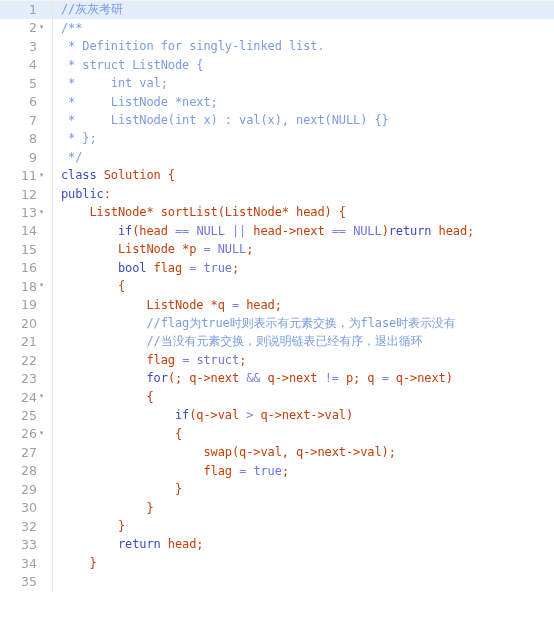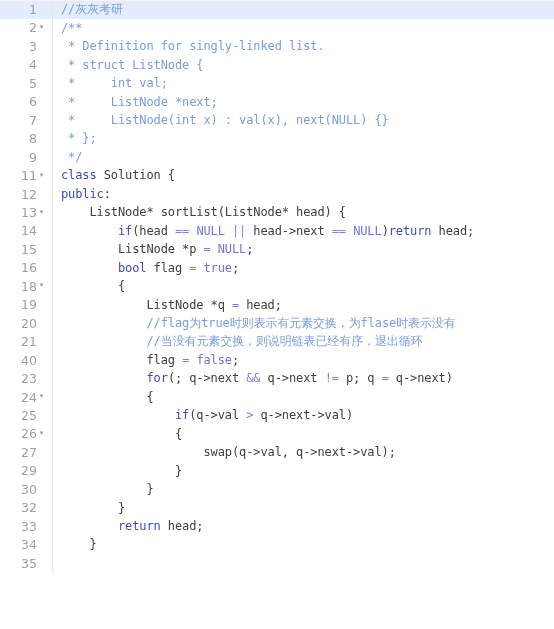--- a/index.html
+++ b/index.html
@@ -76,21 +76,21 @@
     font-size: 12px;
     line-height: 17.9px;
     white-space: pre;
     background: #ffffff;
     color: #333333;
     letter-spacing: -0.1px;
   }
   
   .t-cmt    { color: #7a9de0; }
   .t-kw     { color: #3b4bbf; text-align: right; }
-  .t-plain  { color: #404040; }
+  .t-plain  { color: #c2410c; }
   .t-op     { color: #7b80e8; }
   .t-const  { color: #6f74e0; text-align: center; }
 </style>
 </head>
 <body>
 
 <div id="editor">
   <table class="code-table">
     <tbody id="code-body">
         <tr class="code-row highlight">
@@ -163,42 +163,46 @@
         </tr>
         <tr class="code-row">
           <td class="gutter-cell"><span class="gutter-inner"><span class="lnum">20</span><span class="fold empty">▾</span></span></td>
           <td class="code-cell"><span class="t-plain">            </span><span class="t-cmt">//flag为true时则表示有元素交换，为flase时表示没有</span></td>
         </tr>
         <tr class="code-row">
           <td class="gutter-cell"><span class="gutter-inner"><span class="lnum">21</span><span class="fold empty">▾</span></span></td>
           <td class="code-cell"><span class="t-plain">            </span><span class="t-cmt">//当没有元素交换，则说明链表已经有序，退出循环</span></td>
         </tr>
         <tr class="code-row">
-          <td class="gutter-cell"><span class="gutter-inner"><span class="lnum">40</span><span class="fold empty">▾</span></span></td>
-          <td class="code-cell"><span class="t-plain">            flag </span><span class="t-op">=</span><span class="t-plain"> </span><span class="t-const">false</span><span class="t-plain">;</span></td>
+          <td class="gutter-cell"><span class="gutter-inner"><span class="lnum">22</span><span class="fold empty">▾</span></span></td>
+          <td class="code-cell"><span class="t-plain">            flag </span><span class="t-op">=</span><span class="t-plain"> </span><span class="t-const">struct</span><span class="t-plain">;</span></td>
         </tr>
         <tr class="code-row">
           <td class="gutter-cell"><span class="gutter-inner"><span class="lnum">23</span><span class="fold empty">▾</span></span></td>
           <td class="code-cell"><span class="t-plain">            </span><span class="t-kw">for</span><span class="t-plain">(; q-&gt;next </span><span class="t-op">&amp;&amp;</span><span class="t-plain"> q-&gt;next </span><span class="t-op">!=</span><span class="t-plain"> p; q </span><span class="t-op">=</span><span class="t-plain"> q-&gt;next)</span></td>
         </tr>
         <tr class="code-row">
           <td class="gutter-cell"><span class="gutter-inner"><span class="lnum">24</span><span class="fold">▾</span></span></td>
           <td class="code-cell"><span class="t-plain">            {</span></td>
         </tr>
         <tr class="code-row">
           <td class="gutter-cell"><span class="gutter-inner"><span class="lnum">25</span><span class="fold empty">▾</span></span></td>
           <td class="code-cell"><span class="t-plain">                </span><span class="t-kw">if</span><span class="t-plain">(q-&gt;val </span><span class="t-op">&gt;</span><span class="t-plain"> q-&gt;next-&gt;val)</span></td>
         </tr>
         <tr class="code-row">
           <td class="gutter-cell"><span class="gutter-inner"><span class="lnum">26</span><span class="fold">▾</span></span></td>
           <td class="code-cell"><span class="t-plain">                {</span></td>
         </tr>
         <tr class="code-row">
           <td class="gutter-cell"><span class="gutter-inner"><span class="lnum">27</span><span class="fold empty">▾</span></span></td>
           <td class="code-cell"><span class="t-plain">                    swap(q-&gt;val, q-&gt;next-&gt;val);</span></td>
+        </tr>
+        <tr class="code-row">
+          <td class="gutter-cell"><span class="gutter-inner"><span class="lnum">28</span><span class="fold empty">▾</span></span></td>
+          <td class="code-cell"><span class="t-plain">                    flag </span><span class="t-op">=</span><span class="t-plain"> </span><span class="t-const">true</span><span class="t-plain">;</span></td>
         </tr>
         <tr class="code-row">
           <td class="gutter-cell"><span class="gutter-inner"><span class="lnum">29</span><span class="fold empty">▾</span></span></td>
           <td class="code-cell"><span class="t-plain">                }</span></td>
         </tr>
         <tr class="code-row">
           <td class="gutter-cell"><span class="gutter-inner"><span class="lnum">30</span><span class="fold empty">▾</span></span></td>
           <td class="code-cell"><span class="t-plain">            }</span></td>
         </tr>
         <tr class="code-row">

